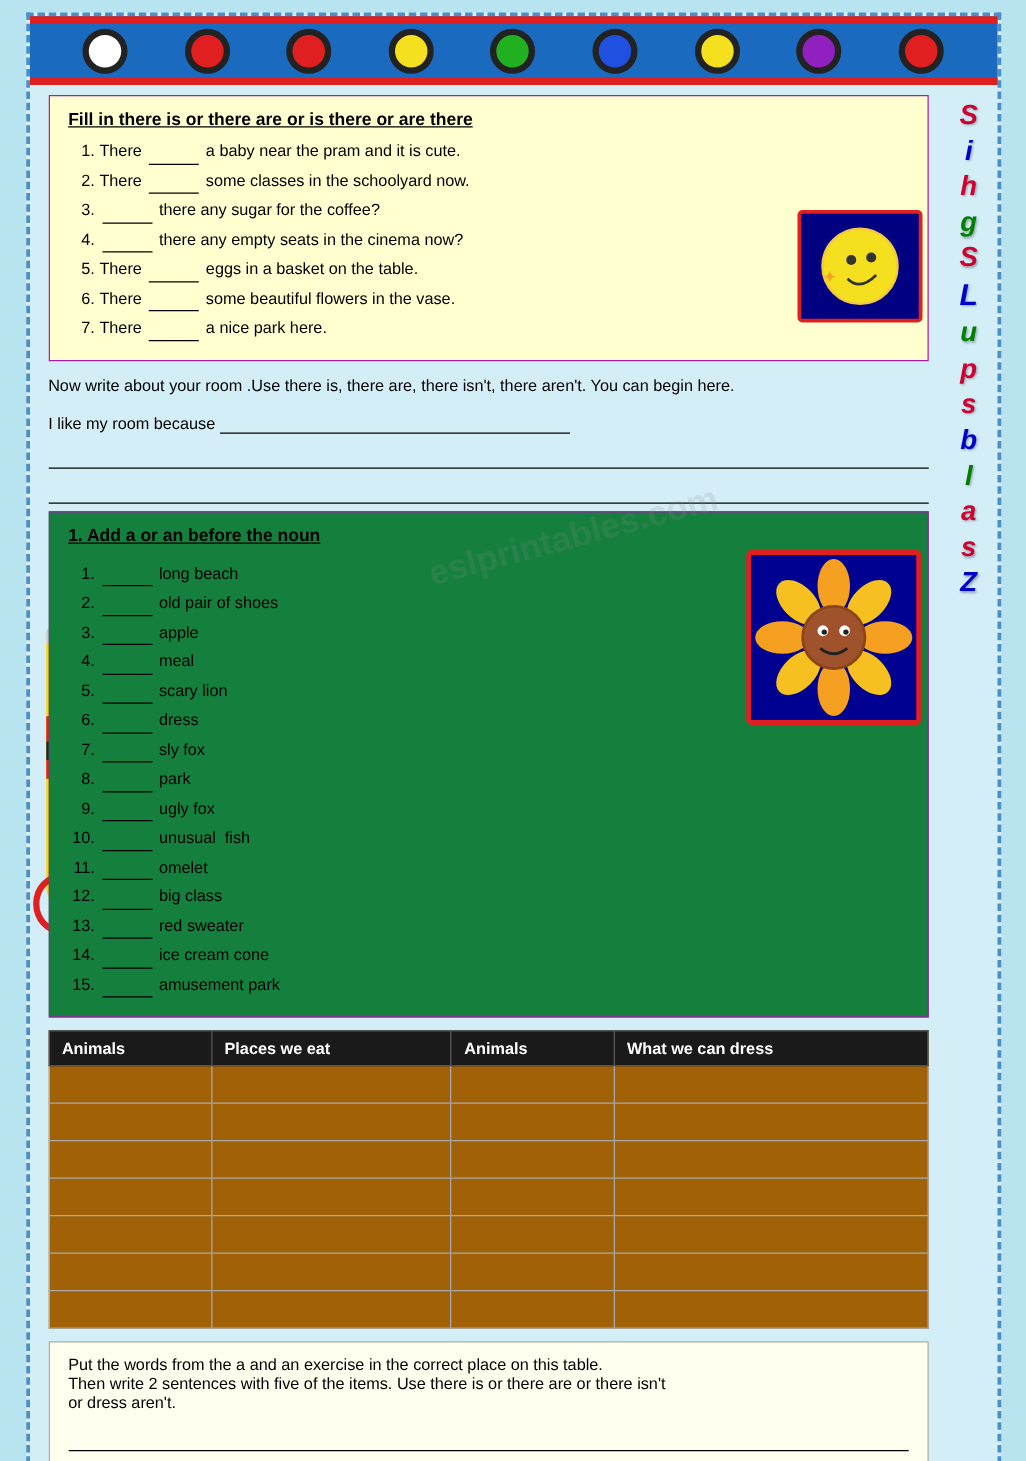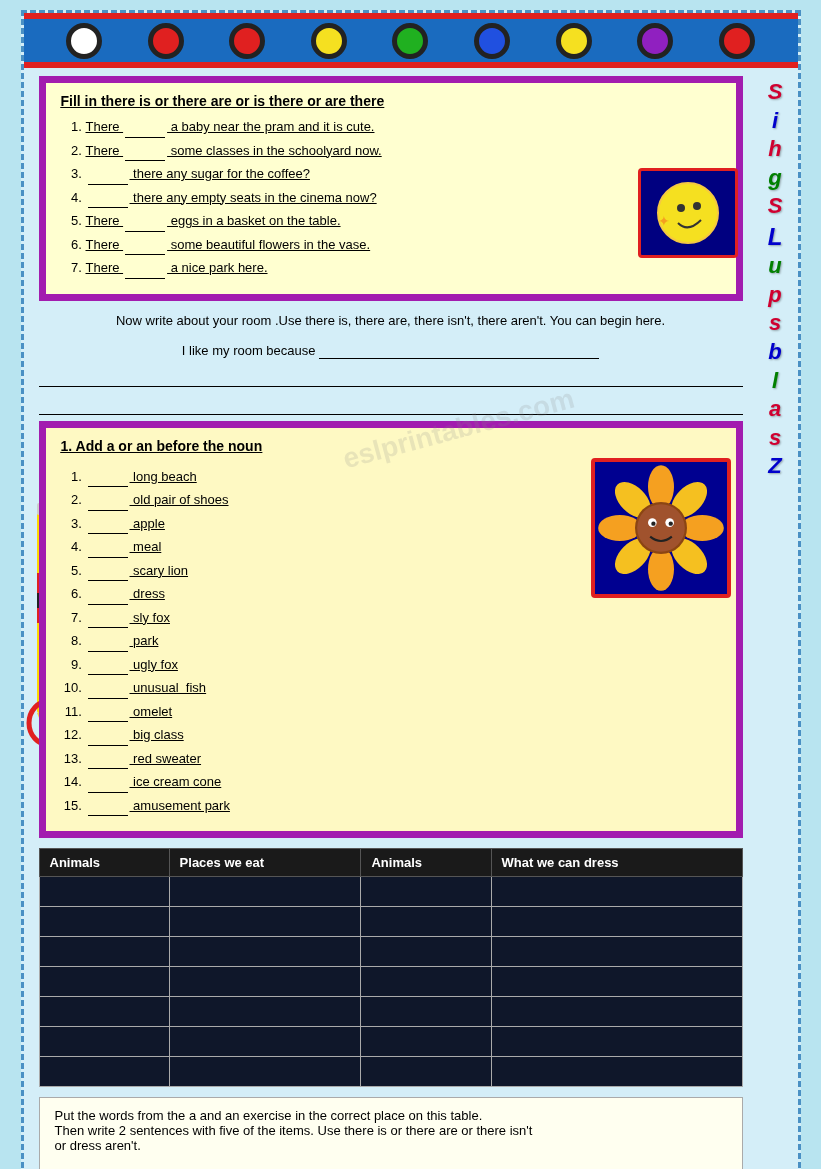--- a/index.html
+++ b/index.html
@@ -73,24 +73,23 @@
     .section-title {
       font-size: 14px;
       font-weight: bold;
       text-decoration: underline;
       margin-bottom: 8px;
       color: #000;
     }
 
     .exercise-section {
       background: #ffffd0;
-      border: 7px solid #a21caf;
+      border: 1px solid #a21caf;
       padding: 10px 15px;
       margin-bottom: 10px;
-      text-decoration: underline;
     }
 
     .fill-section {
       margin-bottom: 12px;
     }
 
     ol {
       padding-left: 25px;
       margin: 5px 0;
     }
@@ -134,41 +133,40 @@
       border: 4px solid #e02020;
       background: #000090;
       border-radius: 4px;
       display: flex;
       align-items: center;
       justify-content: center;
     }
 
     .writing-section {
       margin: 0 0;
-      text-align: center;
     }
     .writing-line {
       border-bottom: 1px solid #000;
       height: 22px;
       width: 100%;
       margin: 6px 0;
     }
     .writing-partial {
       display: inline-block;
       border-bottom: 1px solid #000;
       width: 280px;
     }
 
     .table-section {
       margin: 10px 0;
     }
     table.vocab-table {
       width: 100%;
       border-collapse: collapse;
-      background: #0f172a;
+      background: #a16207;
     }
     table.vocab-table th {
       background: #1a1a1a;
       color: white;
       padding: 6px 10px;
       text-align: left;
       font-size: 13px;
       border: 1px solid #555;
     }
     table.vocab-table td {
@@ -280,21 +278,21 @@
     <div class="writing-section">
       <p>Now write about your room .Use there is, there are, there isn't, there aren't. You can begin here.</p>
       <br>
       <p>
         <span>I like my room because </span><span class="writing-partial">&nbsp;</span>
       </p>
       <div class="writing-line"></div>
       <div class="writing-line"></div>
     </div>
 
-    <div class="exercise-section" style="background:#fef9c3; position:relative;">
+    <div class="exercise-section" style="background:#15803d; position:relative;">
       <div class="section-title">1. Add a or an before the noun</div>
 
       <div class="flower-image" style="position:absolute; right:5px; top:30px; width:140px; height:140px;">
         <svg viewBox="0 0 120 120" width="130" height="130">
 
           <ellipse cx="60" cy="22" rx="12" ry="20" fill="#f5a020"></ellipse>
           <ellipse cx="60" cy="98" rx="12" ry="20" fill="#f5a020"></ellipse>
           <ellipse cx="22" cy="60" rx="20" ry="12" fill="#f5a020"></ellipse>
           <ellipse cx="98" cy="60" rx="20" ry="12" fill="#f5a020"></ellipse>
           <ellipse cx="34" cy="34" rx="12" ry="20" transform="rotate(-45 34 34)" fill="#f5c020"></ellipse>

